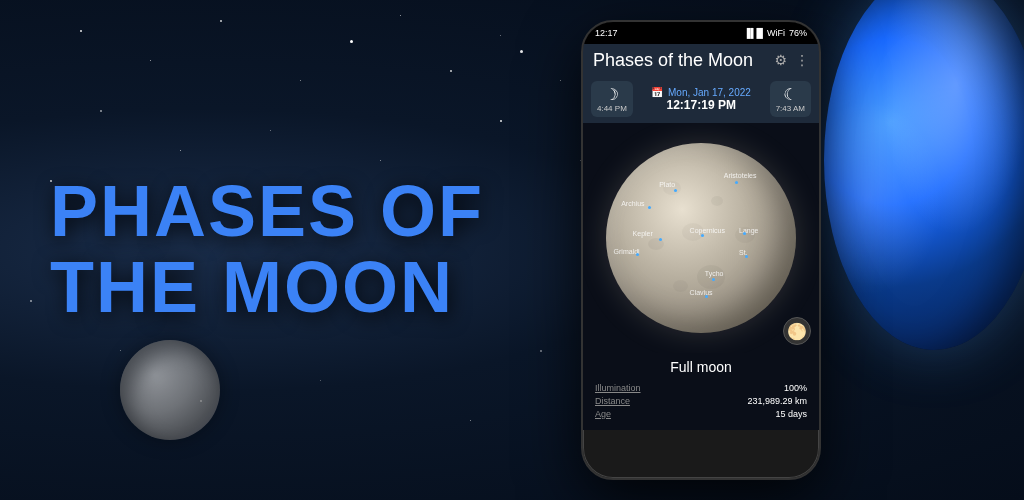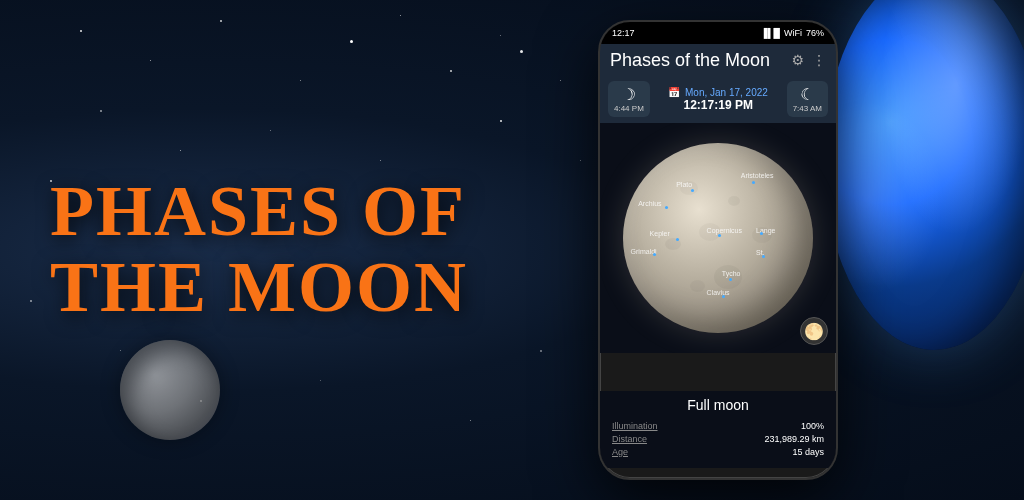--- a/index.html
+++ b/index.html
@@ -69,34 +69,34 @@
     
     .left-content {
       position: absolute;
       left: 50px;
       top: 50%;
       transform: translateY(-50%);
       z-index: 10;
     }
 
     .app-title {
-      font-family: Liberation Serif, serif;
+      font-family: Liberation Sans, sans-serif;
       font-size: 72px;
       font-weight: 900;
-      color: #f97316;
+      color: #3b82f6;
       line-height: 1.05;
       text-transform: uppercase;
       letter-spacing: 2px;
       text-shadow: 2px 4px 20px rgba(0,0,0,0.8);
     }
 
     
     .phone-container {
       position: absolute;
-      right: 186px;
+      right: 203px;
       top: 50%;
       transform: translateY(-50%);
       z-index: 20;
       border-radius: 9px;
     }
 
     .phone {
       width: 240px;
       height: 460px;
       background: #1a1a1a;
@@ -263,21 +263,20 @@
       align-items: center;
       justify-content: center;
       font-size: 16px;
       color: #aaa;
     }
 
     
     .moon-info {
       background: #0a0e18;
       padding: 6px 12px 8px;
-      margin-top: 38px;
     }
 
     .phase-name {
       text-align: center;
       color: white;
       font-size: 14px;
       font-family: Arial, sans-serif;
       margin-bottom: 8px;
     }
 

